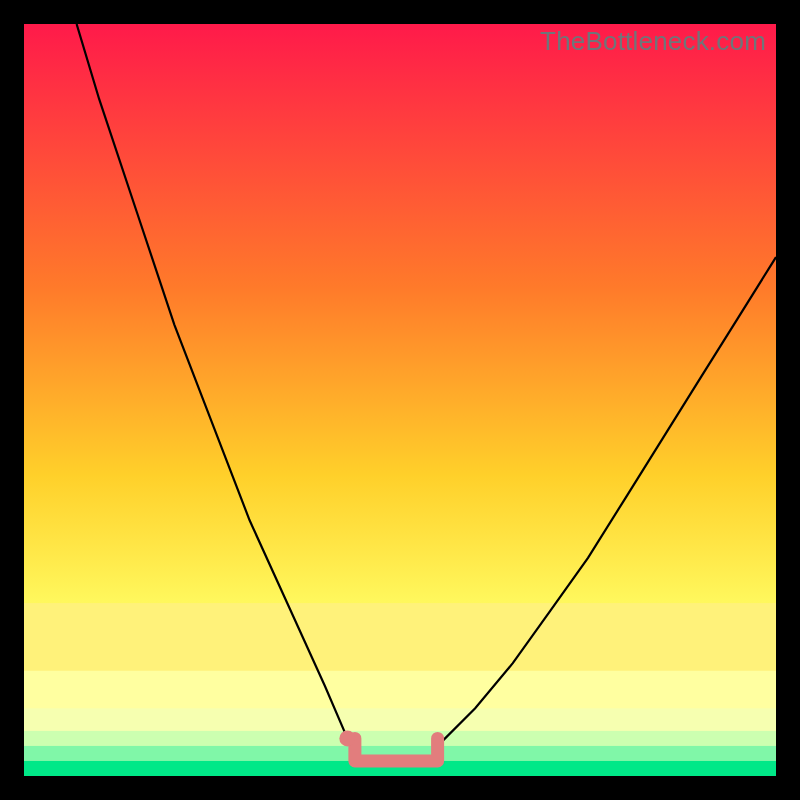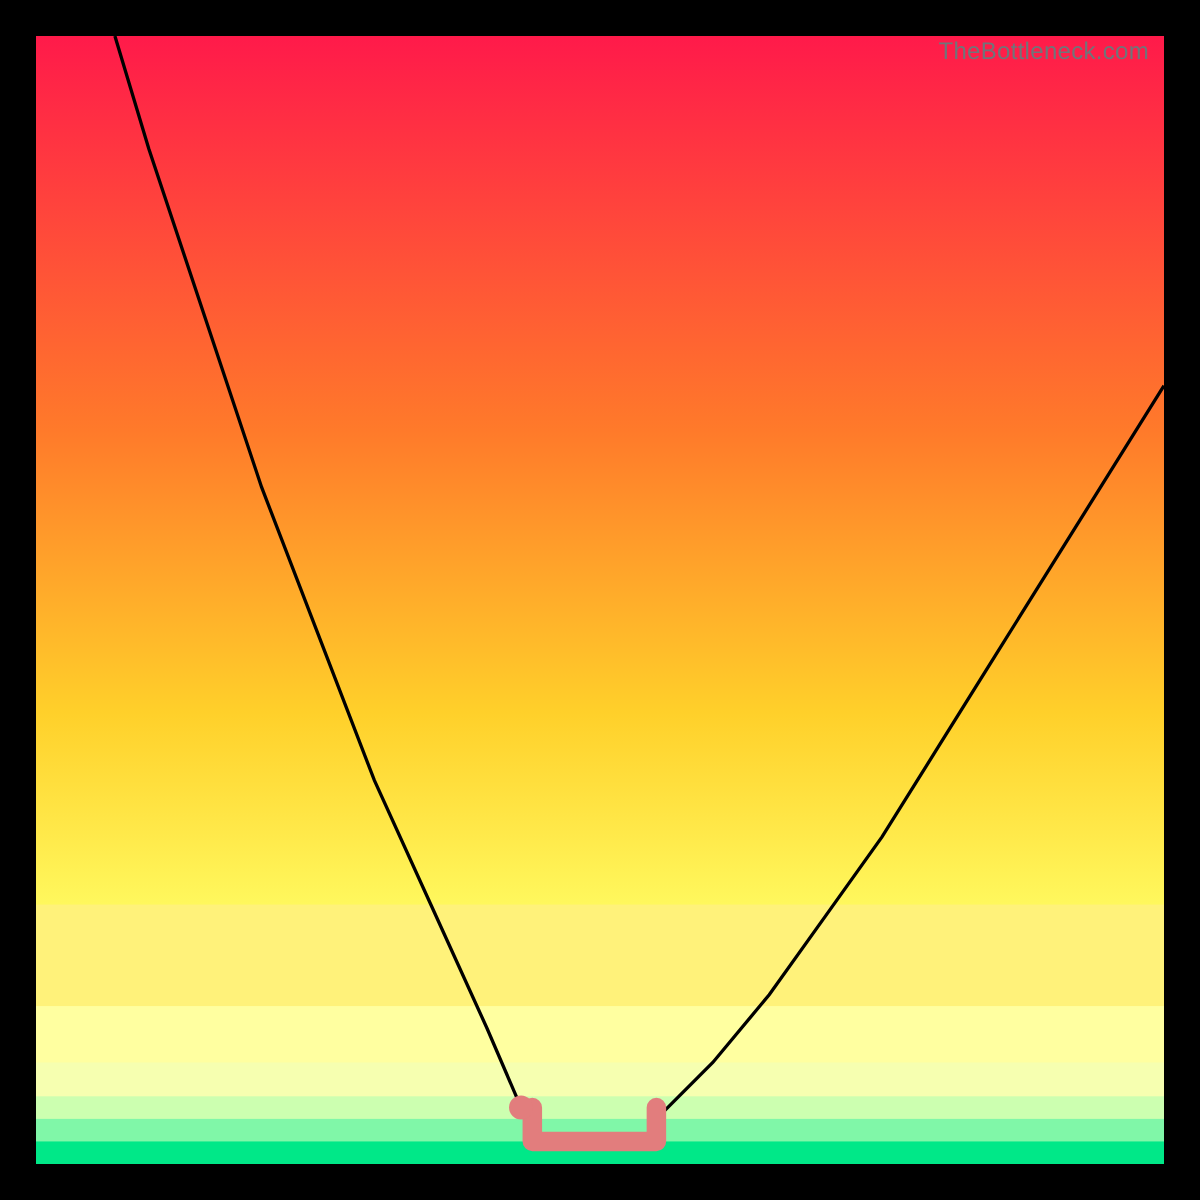--- a/index.html
+++ b/index.html
@@ -16,21 +16,21 @@
     top: 24px;
     width: 752px;
     height: 752px;
     background: #fff;
   }
   .watermark {
     position: absolute;
     top: 2px;
     right: 10px;
     font-family: Arial, Helvetica, sans-serif;
-    font-size: 16px;
+    font-size: 26px;
     color: #70757a;
     font-weight: 400;
     letter-spacing: 0.2px;
   }
   svg {
     display: block;
   }
 </style>
 </head>
 <body>

